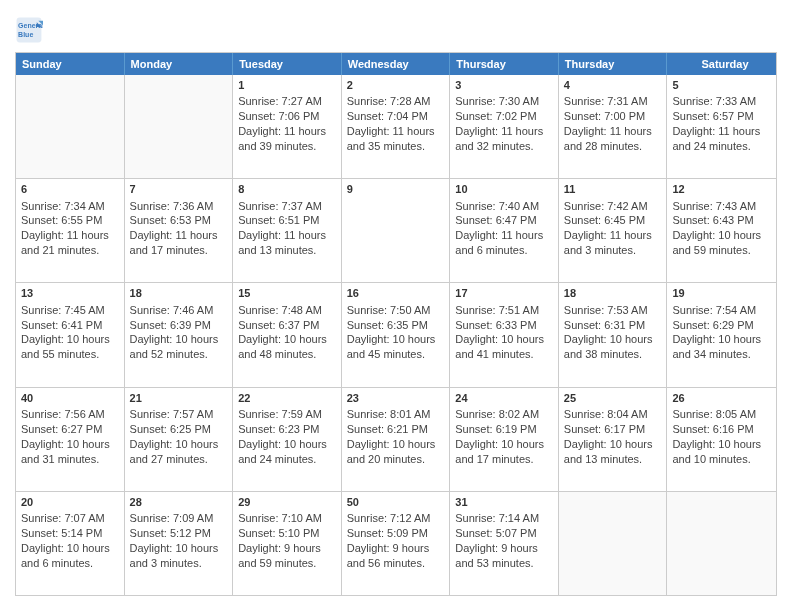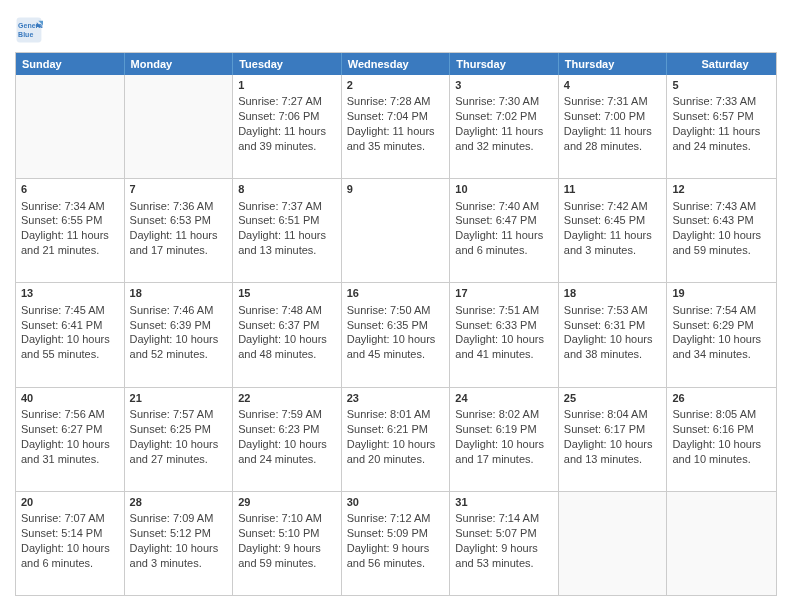--- a/index.html
+++ b/index.html
@@ -266,21 +266,21 @@
           </div>
           <div class="cal-cell">
             <span class="day-num">28</span>
             <div class="cell-info">Sunrise: 7:09 AM<br>Sunset: 5:12 PM<br>Daylight: 10 hours and 3 minutes.</div>
           </div>
           <div class="cal-cell">
             <span class="day-num">29</span>
             <div class="cell-info">Sunrise: 7:10 AM<br>Sunset: 5:10 PM<br>Daylight: 9 hours and 59 minutes.</div>
           </div>
           <div class="cal-cell">
-            <span class="day-num">30</span>
+            <span class="day-num">50</span>
             <div class="cell-info">Sunrise: 7:12 AM<br>Sunset: 5:09 PM<br>Daylight: 9 hours and 56 minutes.</div>
           </div>
           <div class="cal-cell">
             <span class="day-num">31</span>
             <div class="cell-info">Sunrise: 7:14 AM<br>Sunset: 5:07 PM<br>Daylight: 9 hours and 53 minutes.</div>
           </div>
           <div class="cal-cell empty"></div>
           <div class="cal-cell empty"></div>
         </div>
       </div>

